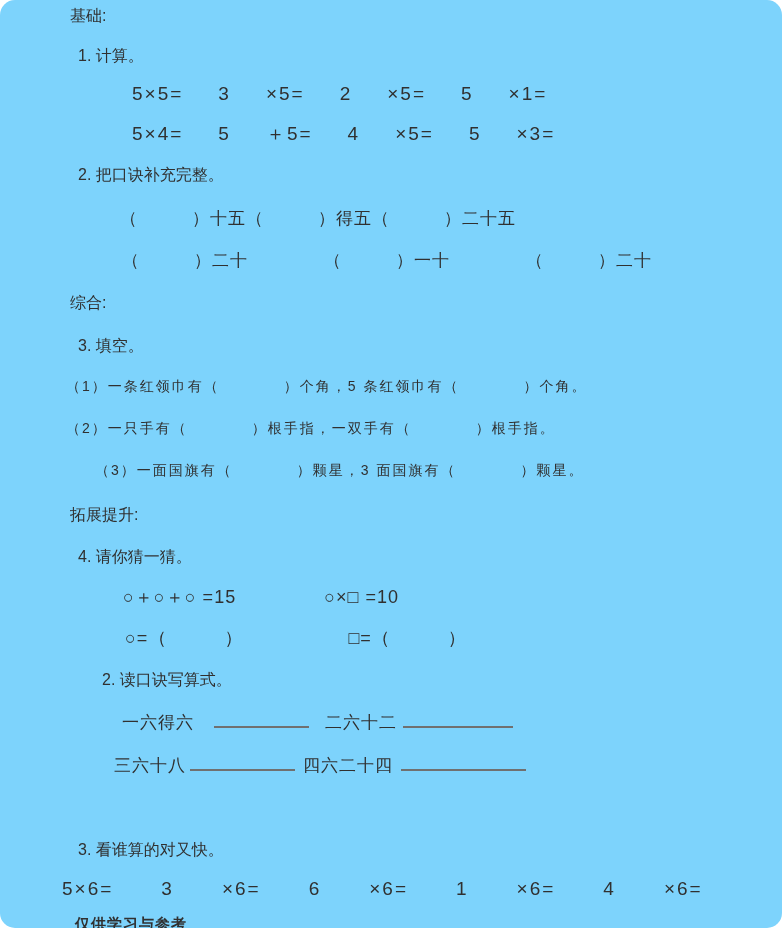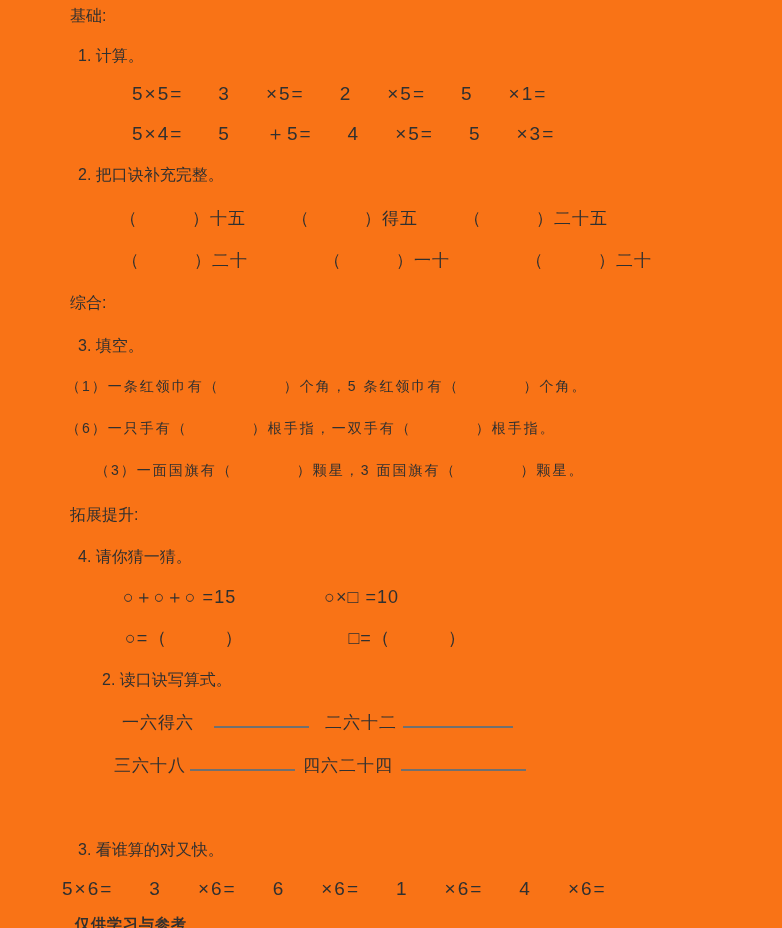--- a/index.html
+++ b/index.html
@@ -4,29 +4,29 @@
 <style>
   html, body { margin: 0; padding: 0; }
   body {
     width: 782px; height: 928px;
     background: #ffffff;
     font-family: "Liberation Sans", "DejaVu Sans", sans-serif;
     color: #303030;
     overflow: hidden;
     position: relative;
   }
-  .page { position: absolute; inset: 0; background: #f97316; }
+  .page { position: absolute; inset: 0; background: #7dd3fc; border-radius: 15px; }
   .line { position: absolute; white-space: nowrap; line-height: 1.25; }
   .fs16 { font-size: 16px; }
   .fs17 { font-size: 17px; letter-spacing: 1px; }
   .q3t  { font-size: 14px; letter-spacing: 2px; }
   .math { font-size: 19px; letter-spacing: 2px; display: flex; align-items: baseline; }
   .g35 { gap: 35px; }
-  .g36 { gap: 36px; justify-content: space-between; }
-  .g46 { gap: 46px; }
+  .g36 { gap: 48px; justify-content: space-between; }
+  .g46 { }
   .g52 { gap: 76px; }
   .g88 { gap: 88px; }
   .g105 { gap: 105px; }
   .fs18 { font-size: 18px; letter-spacing: 1px; display: flex; align-items: baseline; }
   .blank {
     display: inline-block;
     height: 13px;
     border-bottom: 2px solid #707070;
     vertical-align: baseline;
   }
@@ -74,21 +74,21 @@
     <span>（　　　）二十</span>
     <span>（　　　）一十</span>
     <span>（　　　）二十</span>
   </div>
 
   <div class="line fs16" style="top:293px; left:70px;">综合:</div>
 
   <div class="line fs16" style="top:336px; left:78px;">3. 填空。</div>
 
   <div class="line q3t" style="top:378px; left:66px;">（1）一条红领巾有（　　　　）个角，5 条红领巾有（　　　　）个角。</div>
-  <div class="line q3t" style="top:420px; left:66px;">（6）一只手有（　　　　）根手指，一双手有（　　　　）根手指。</div>
+  <div class="line q3t" style="top:420px; left:66px;">（2）一只手有（　　　　）根手指，一双手有（　　　　）根手指。</div>
   <div class="line q3t" style="top:462px; left:66px;margin-left:29px;">（3）一面国旗有（　　　　）颗星，3 面国旗有（　　　　）颗星。</div>
 
   <div class="line fs16" style="top:505px; left:70px;">拓展提升:</div>
 
   <div class="line fs16" style="top:547px; left:78px;">4. 请你猜一猜。</div>
 
   <div class="line fs18 g88" style="top:586px; left:123px;">
     <span>○＋○＋○ =15</span>
     <span>○×□ =10</span>
   </div>

